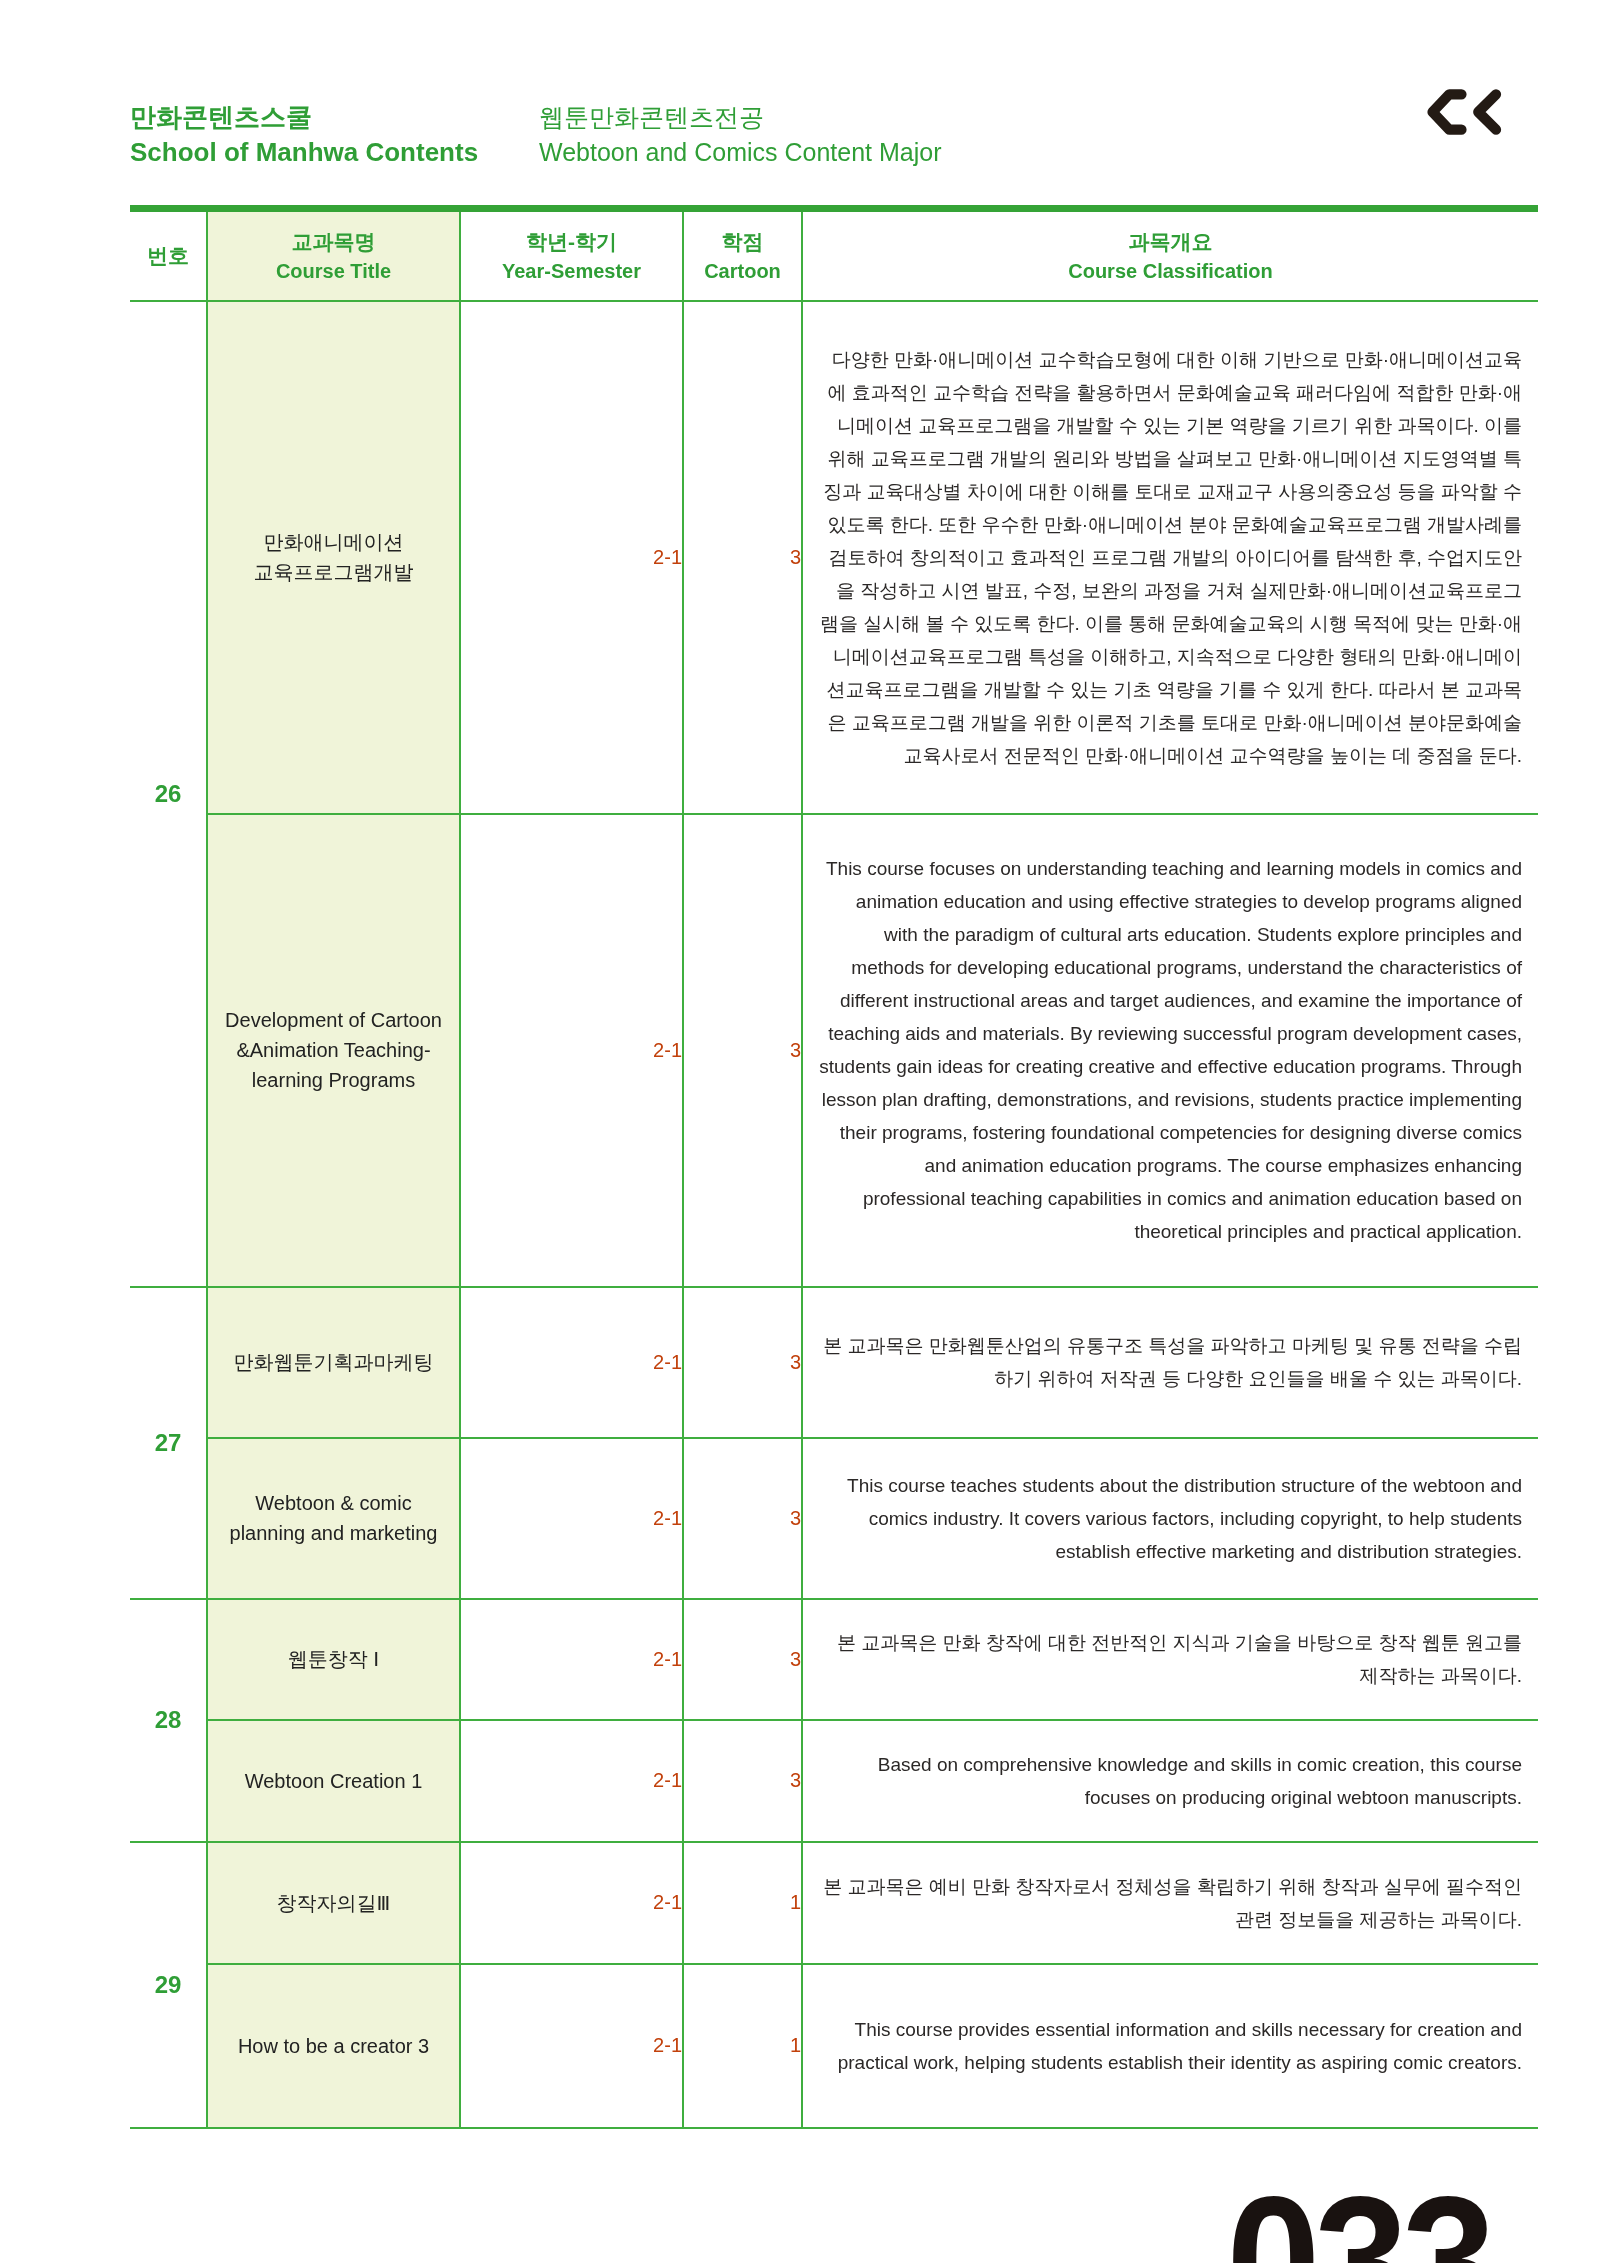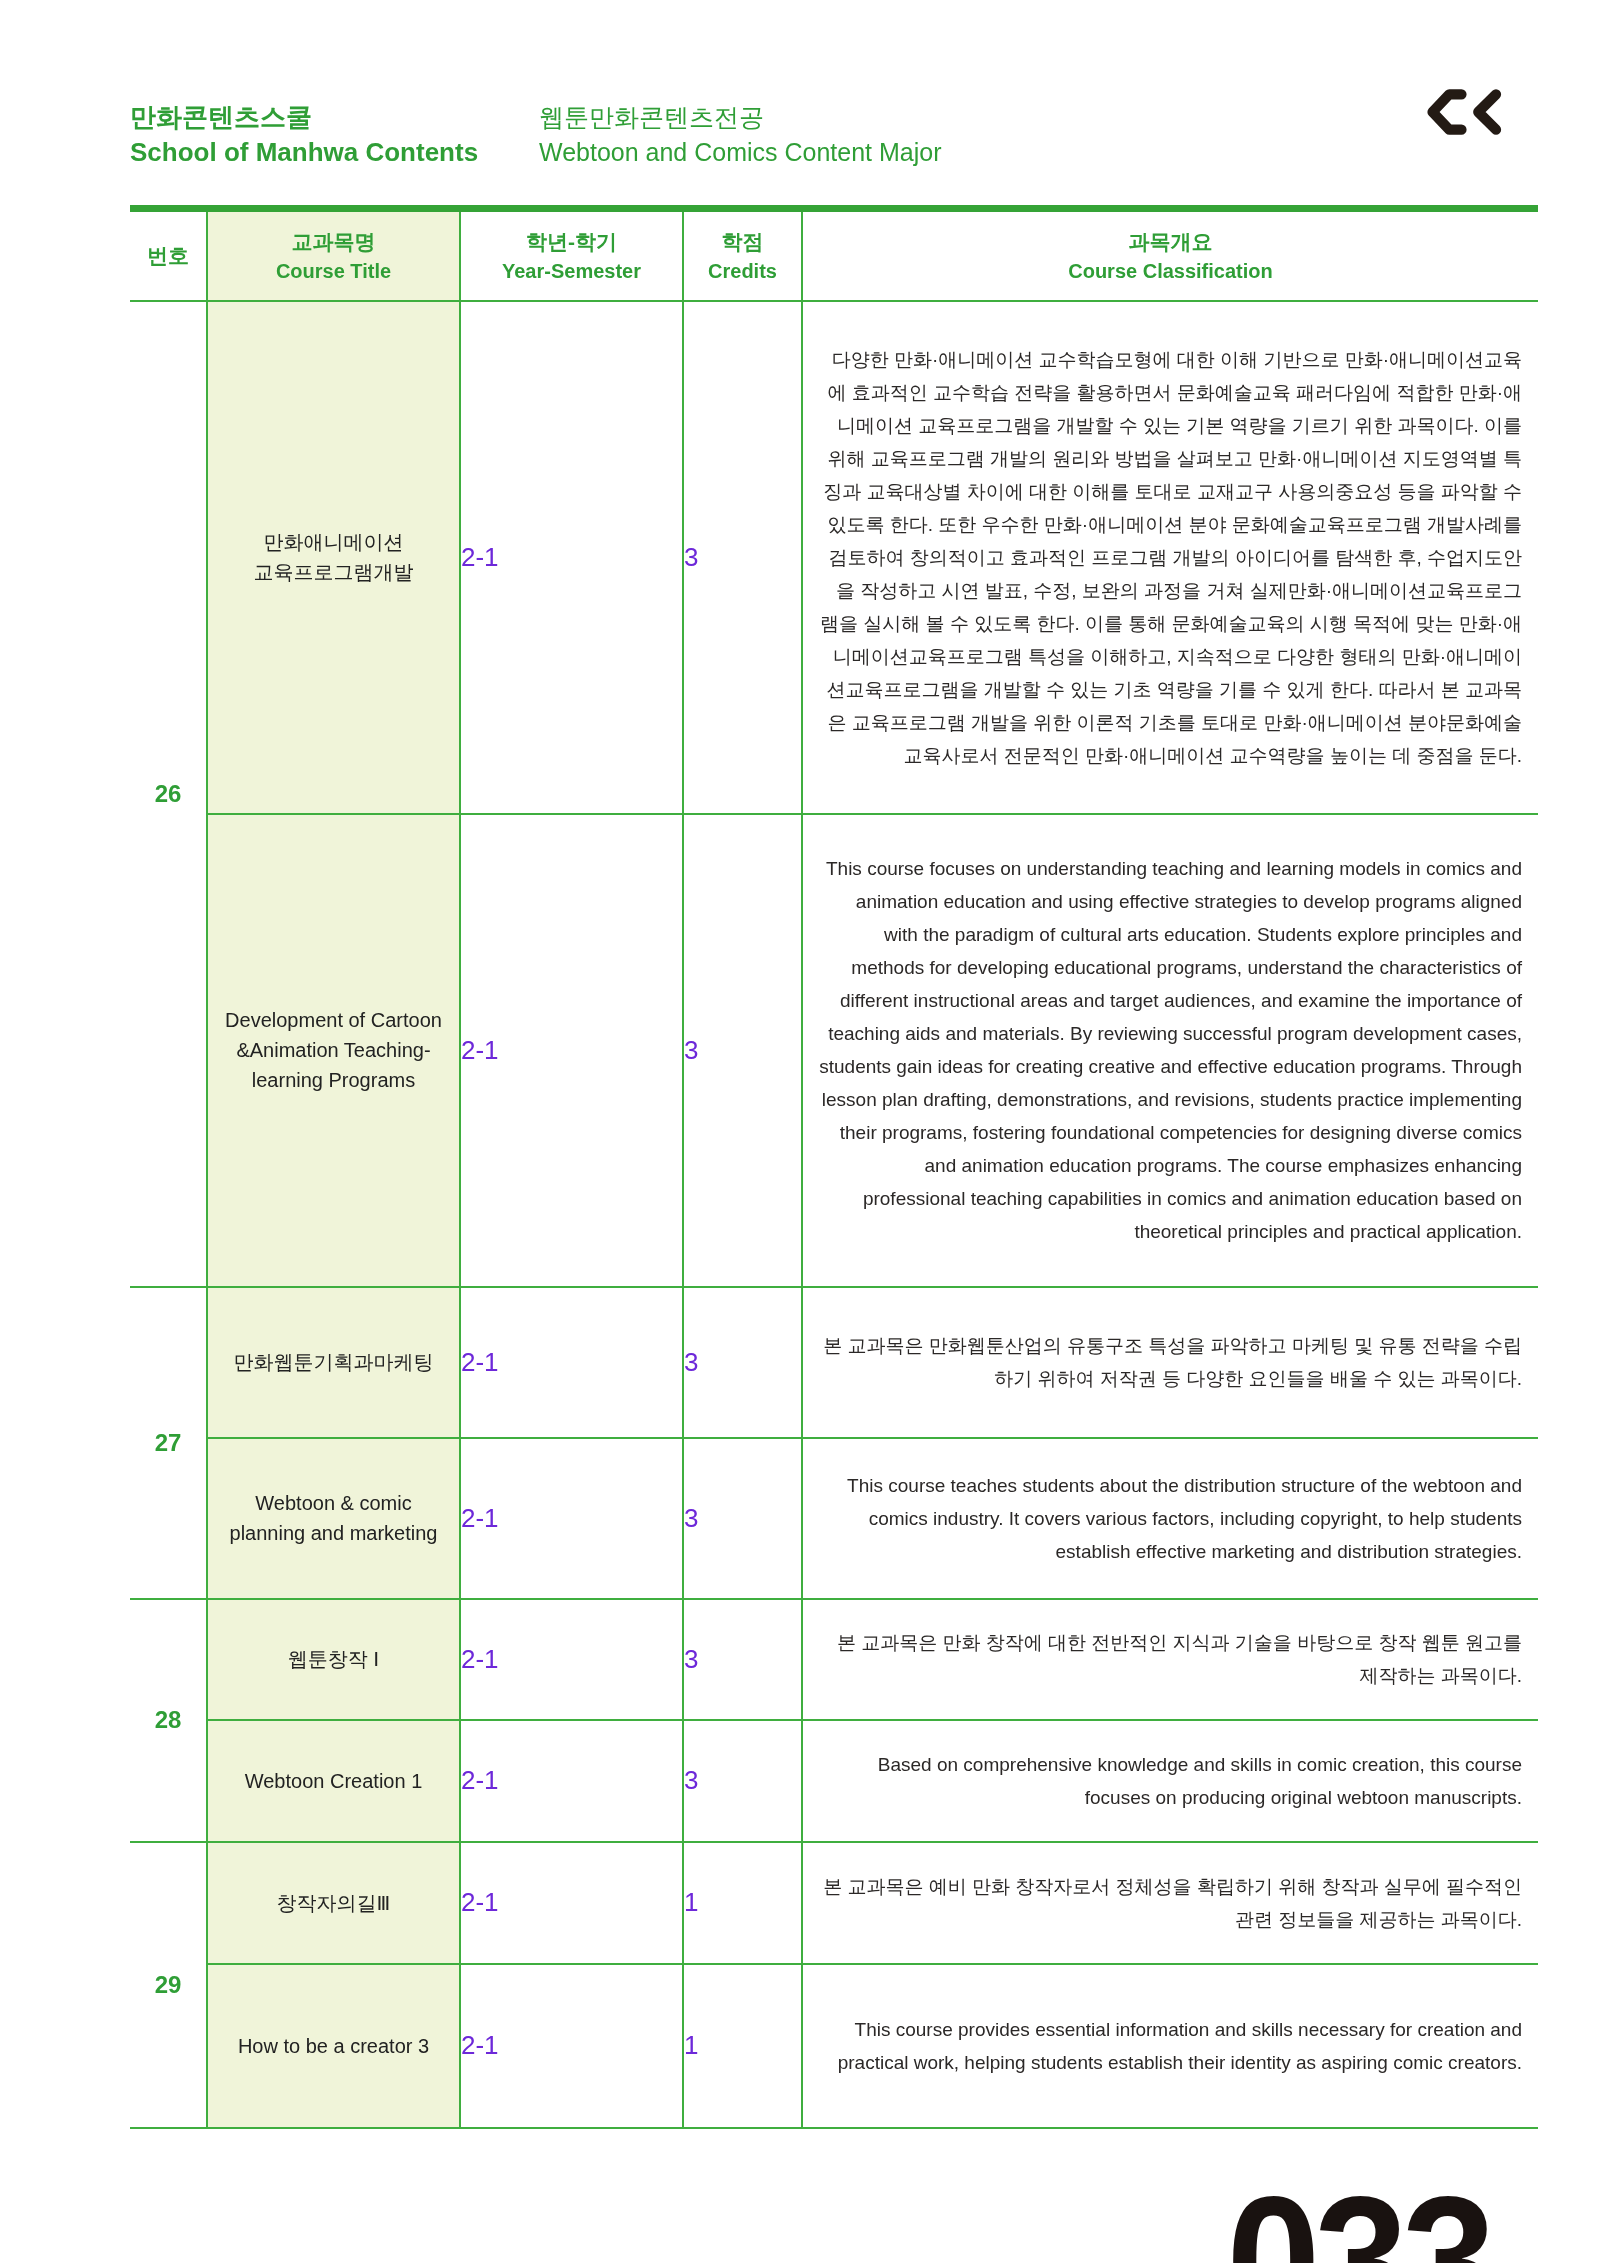--- a/index.html
+++ b/index.html
@@ -44,21 +44,21 @@
 
   td{vertical-align:middle;}
   td.num{
     text-align:center;color:var(--green);font-weight:bold;font-size:24px;
     vertical-align:middle;
   }
   td.title{
     text-align:center;font-size:20px;line-height:30px;color:#222;
     white-space:pre-line;padding:6px 16px;
   }
-  td.ys,td.cr{text-align:left;font-size:26px;color:#6d28d9;}
+  td.ys,td.cr{text-align:right;font-size:20px;color:#c2410c;}
   td.desc{
     font-size:19px;line-height:33px;color:var(--ink);
     padding:14px 16px 14px 14px;text-align:right;white-space:pre-line;
   }
 
   
   tr.g-start td{border-top:2px solid var(--border_green);}
   
   tr.sub-start td{border-top:2px solid var(--border_green);}
   
@@ -118,21 +118,21 @@
         <th class="v shade">
           <span class="l1">교과목명</span>
           <span class="l2">Course Title</span>
         </th>
         <th class="v">
           <span class="l1">학년-학기</span>
           <span class="l2">Year-Semester</span>
         </th>
         <th class="v">
           <span class="l1">학점</span>
-          <span class="l2">Credits</span>
+          <span class="l2">Cartoon</span>
         </th>
         <th class="v">
           <span class="l1">과목개요</span>
           <span class="l2">Course Classification</span>
         </th>
       </tr>
     </thead>
     <tbody>
 
       <tr class="h513">

